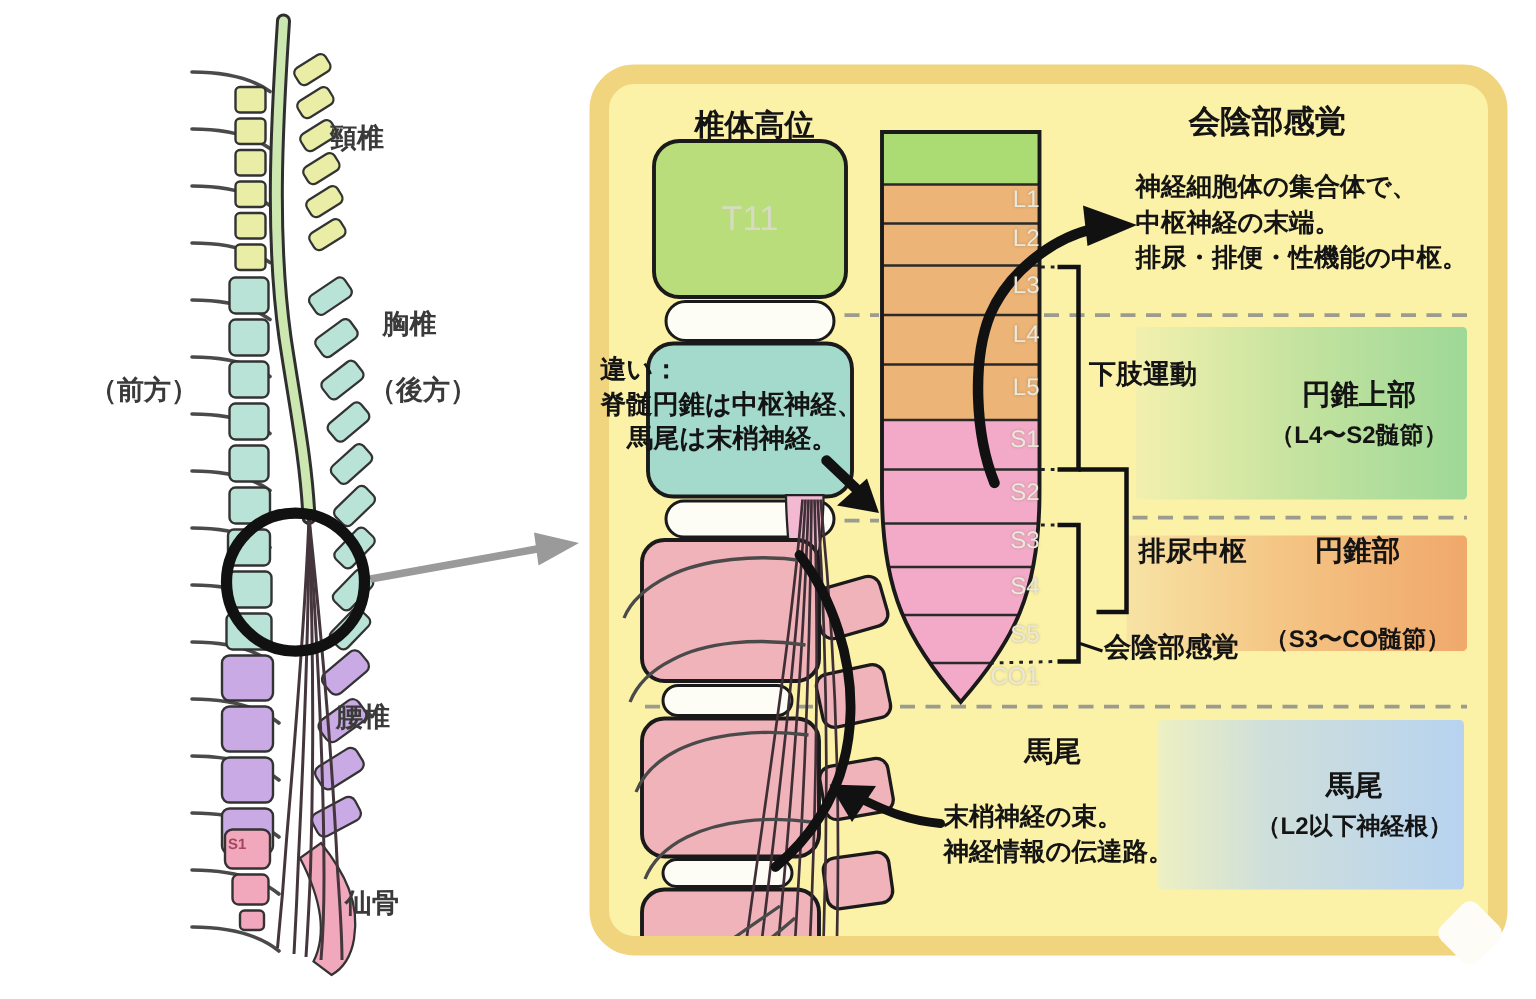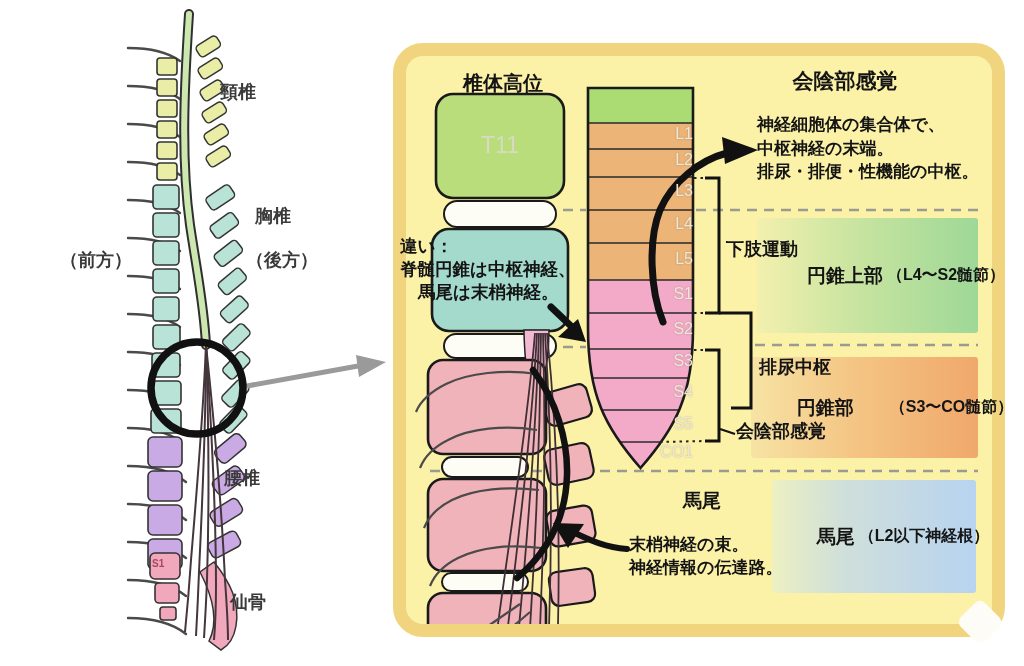--- a/index.html
+++ b/index.html
@@ -3,25 +3,25 @@
 <meta charset="utf-8">
 <style>
   html,body{margin:0;padding:0;background:#fff;}
   #stage{position:relative;width:1024px;height:666px;overflow:hidden;
          font-family:"Liberation Sans","DejaVu Sans",sans-serif;background:#fff;}
   
   #panel{position:absolute;left:393px;top:43px;width:612px;height:594px;
          box-sizing:border-box;border:13px solid #f0d47e;border-radius:30px;
          background:#fbf2a8;z-index:1;}
   
-  .region{position:absolute;z-index:2;border-radius:3px;display:flex;flex-direction:row;
+  .region{position:absolute;z-index:2;border-radius:3px;display:flex;flex-direction:column;
           justify-content:center;align-items:center;gap:4px;}
   #box-upper-conus{left:757px;top:218px;width:221px;height:115px;
           background:linear-gradient(90deg,#f3f0ae 0%,#c8e4a0 45%,#9ed897 100%);padding-left:77px;box-sizing:border-box;}
-  #box-conus-part{left:751px;top:357px;width:227px;height:101px;
+  #box-conus-part{left:751px;top:357px;width:227px;height:77px;
           background:linear-gradient(90deg,#f7e3a4 0%,#f4c584 45%,#f0a86b 100%);padding-left:81px;box-sizing:border-box;gap:36px;}
   #box-cauda{left:772px;top:480px;width:204px;height:113px;
           background:linear-gradient(90deg,#edf0c2 0%,#cfdfda 35%,#b7d3f0 100%);padding-left:58px;box-sizing:border-box;}
   .region .r-title{font-weight:bold;font-size:19px;color:#141414;white-space:nowrap;}
   .region .r-sub{font-weight:bold;font-size:16px;color:#141414;white-space:nowrap;}
   svg.overlay{position:absolute;left:0;top:0;z-index:3;pointer-events:none;}
   #diamond{position:absolute;left:963px;top:605px;width:34px;height:34px;background:#fdfcf6;
            border-radius:7px;transform:rotate(45deg);z-index:4;}
   .t{position:absolute;z-index:5;font-weight:bold;color:#141414;white-space:nowrap;}
   .seg-lbl{position:absolute;z-index:5;left:588px;width:105px;text-align:right;

